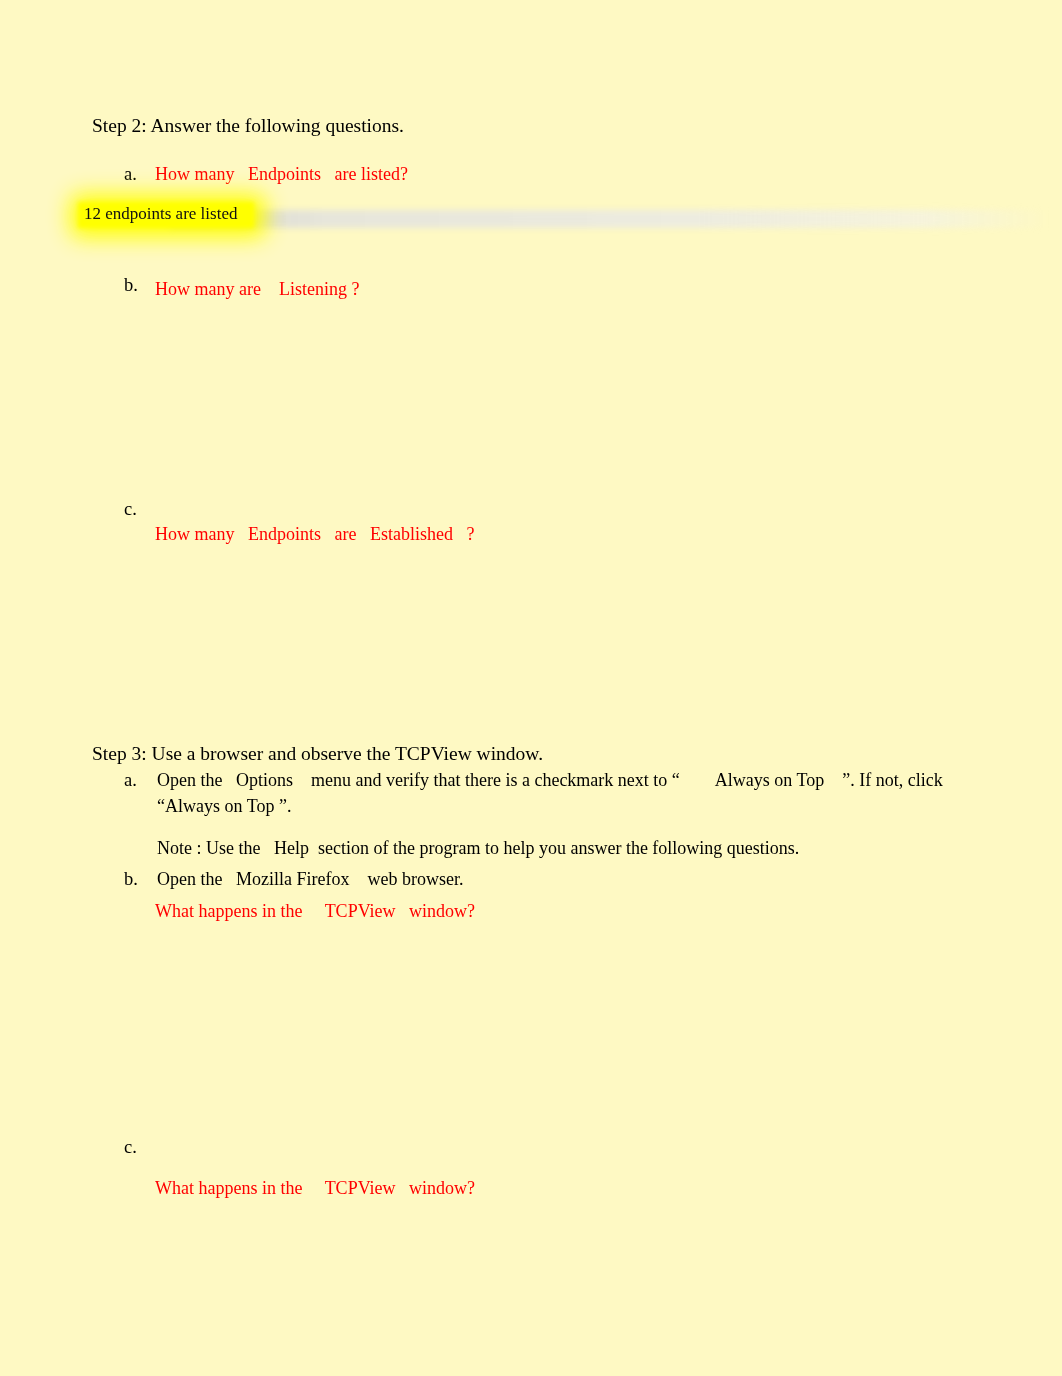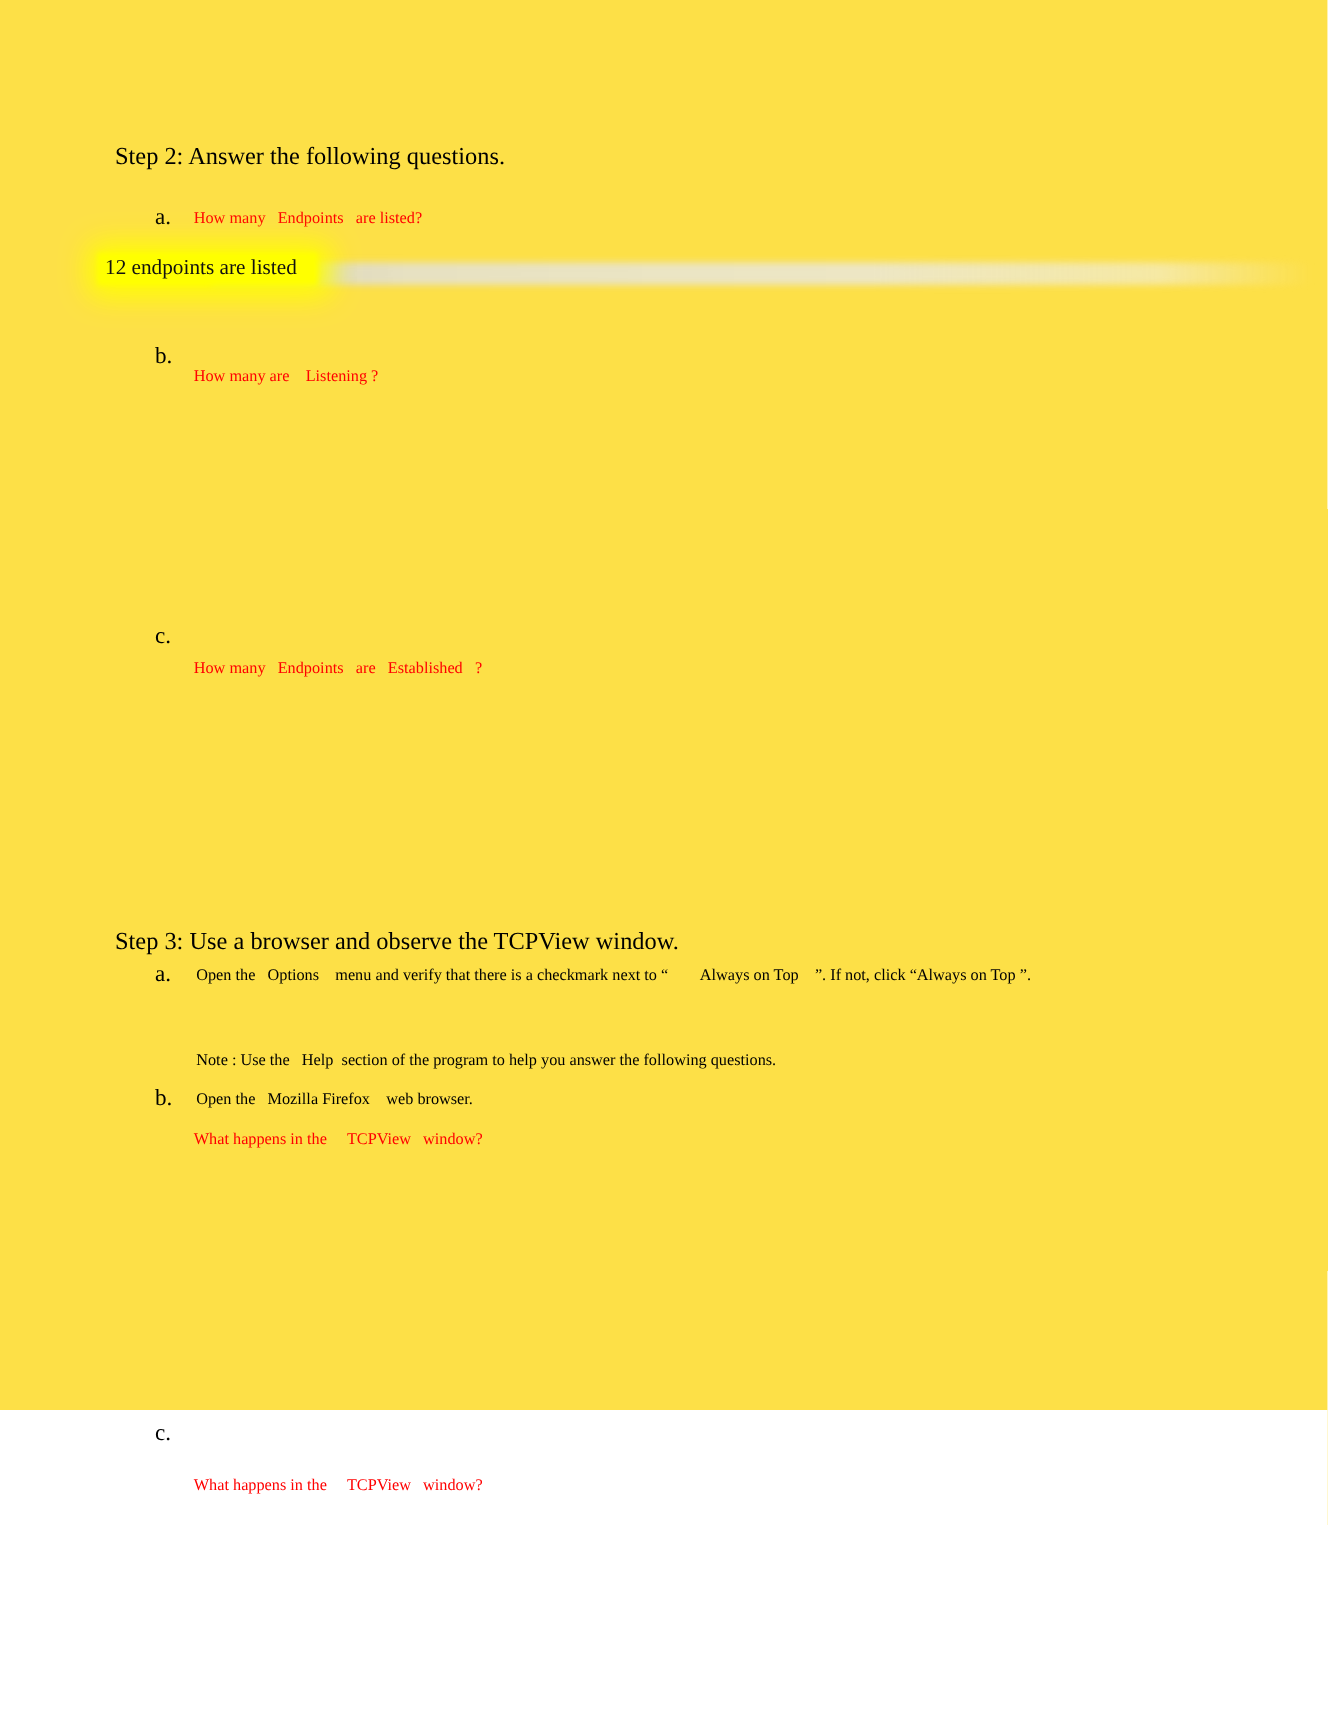--- a/index.html
+++ b/index.html
@@ -13,22 +13,22 @@
     height: 1376px;
     position: relative;
     font-family: "Liberation Serif", "DejaVu Serif", serif;
     color: #000000;
     overflow: hidden;
   }
 
   .page {
     position: relative;
     width: 1062px;
-    height: 1128px;
-    background: #fde047;
+    height: 1376px;
+    background: #fef9c3;
     text-decoration: underline;
   }
 
   
   .abs { position: absolute; }
 
   .step-heading {
     font-size: 19.5px;
     line-height: 26px;
     color: #000000;
@@ -37,21 +37,21 @@
 
   .marker {
     position: absolute;
     font-size: 18.5px;
     line-height: 26px;
     color: #000000;
   }
 
   .item-body {
     position: absolute;
-    font-size: 13px;
+    font-size: 18px;
     line-height: 26px;
   }
 
   .red {
     color: #ff0000;
   }
 
   .black {
     color: #000000;
   }
@@ -137,21 +137,21 @@
   <div class="item-body red nowrap" style="left:155px; top:161px;">How many   Endpoints   are listed?</div>
 
   <div class="highlight-wrap">
     <div class="highlight-smear"></div>
     <div class="highlight-glow"></div>
     <div class="highlight-core"></div>
     <div class="highlight-text">12 endpoints are listed</div>
   </div>
 
   <div class="marker" style="left:124px; top:272px;">b.</div>
-  <div class="item-body red nowrap" style="left:155px; top:288px;">How many are    Listening ?</div>
+  <div class="item-body red nowrap" style="left:155px; top:276px;">How many are    Listening ?</div>
   <div class="answer-space" style="left:155px; top:305px; width:845px; height:180px;"></div>
 
   <div class="marker" style="left:124px; top:496px;">c.</div>
   <div class="item-body red nowrap" style="left:155px; top:496px;margin-top:25px;">How many   Endpoints   are   Established   ?</div>
   <div class="answer-space" style="left:155px; top:530px; width:845px; height:180px;"></div>
 
   <div class="abs step-heading" style="left:92px; top:721px;margin-top:20px;">Step 3: Use a browser and observe the TCPView window.</div>
 
   <div class="marker" style="left:124px; top:767px;">a.</div>
   <div class="item-body black pre" style="left:157px; top:767px; width:843px;">Open the   Options    menu and verify that there is a checkmark next to “        Always on Top    ”. If not, click “Always on Top ”.</div>

